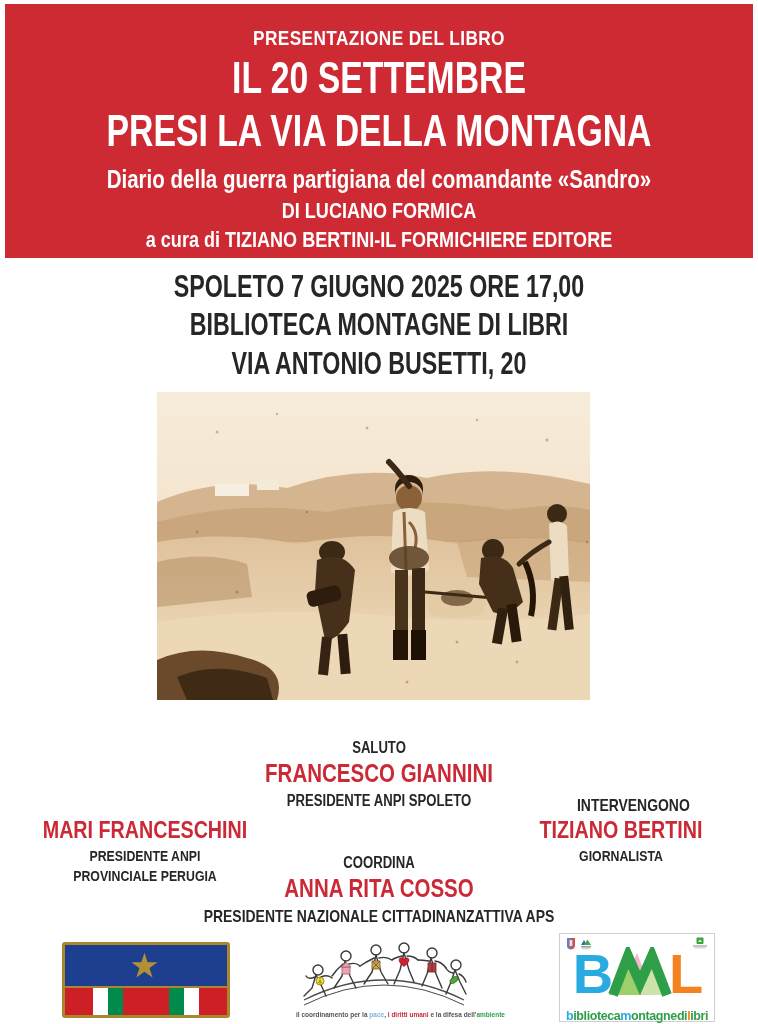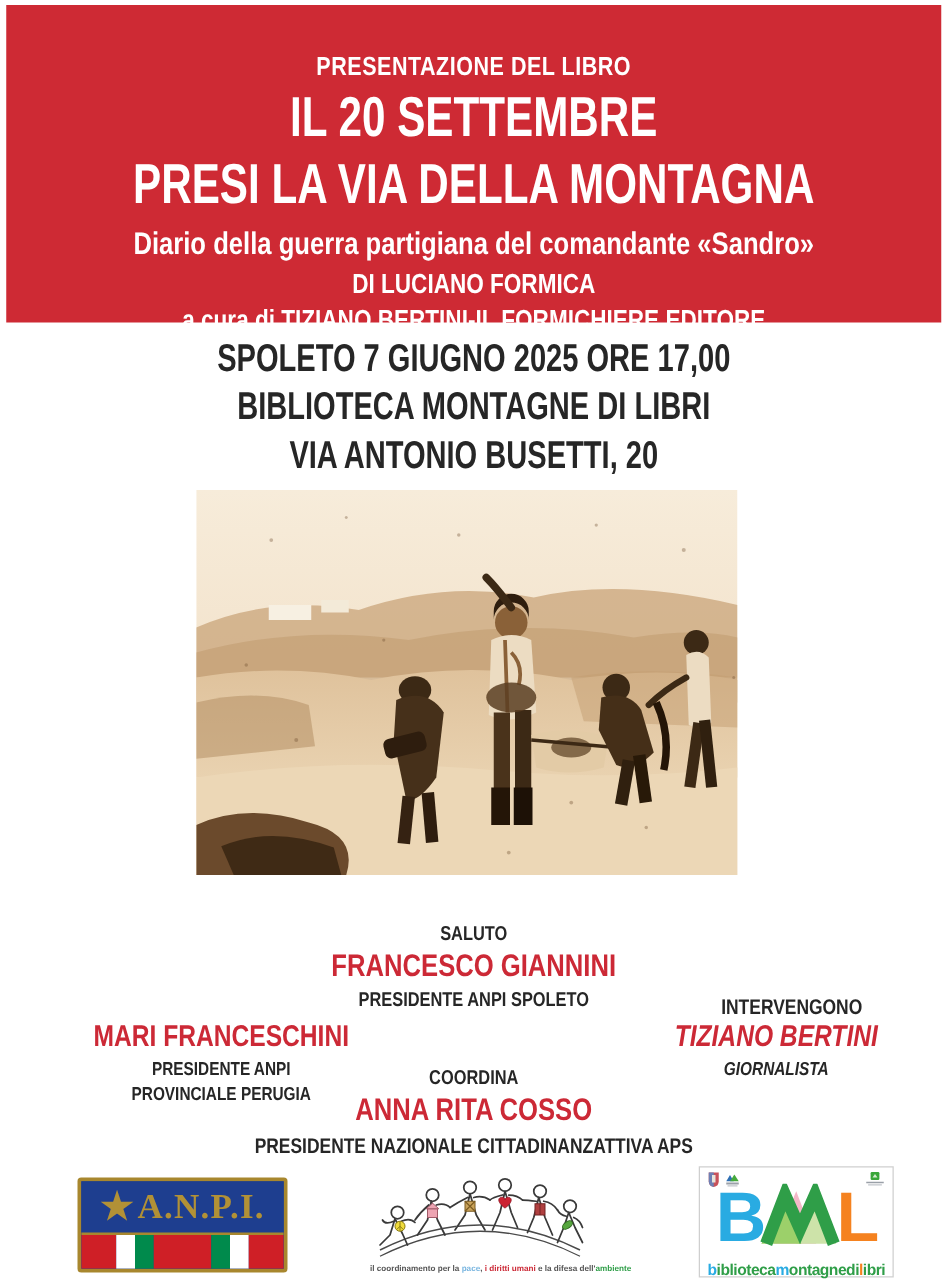--- a/index.html
+++ b/index.html
@@ -7,21 +7,21 @@
   body {
     position:relative; background:#ffffff; overflow:hidden;
     font-family:"Liberation Sans", sans-serif; color:#262626;
   }
   .cond   { transform:scaleX(.82); transform-origin:50% 50%; }
   .cond75 { transform:scaleX(.75); transform-origin:50% 50%; }
 
   
   .banner {
     position:absolute; top:4px; left:5px; right:5px; height:254px;
-    background:#ce2a34; color:#fff; text-align:center; padding-top:38px;
+    background:#ce2a34; color:#fff; text-align:center; padding-top:22px;
   }
   .banner .kicker   { font-size:21px; font-weight:bold; letter-spacing:.5px; }
   .banner .title    { font-size:45px; font-weight:bold; line-height:1.08; margin-top:4px; }
   .banner .subtitle { font-size:25px; font-weight:bold; margin-top:10px; }
   .banner .author   { font-size:22px; font-weight:bold; margin-top:4px; }
   .banner .curator  { font-size:22px; font-weight:bold; margin-top:3px; }
 
   
   .event { position:absolute; top:268px; left:0; width:100%; text-align:center; }
   .event div { font-size:31px; font-weight:bold; line-height:1.24; color:#262626; }
@@ -31,23 +31,23 @@
   .photo svg { display:block; }
 
   
   .center-block { position:absolute; left:0; width:100%; text-align:center; }
   .label-sm { font-size:16px; font-weight:bold; color:#262626; }
   .name-red { font-size:25px; font-weight:bold; color:#cc2936; line-height:1.1; margin-top:3px; }
   .role     { font-size:16px; font-weight:bold; color:#262626; line-height:1.3; margin-top:3px; }
   #saluto-block      { top:718px;margin-top:21px; }
   #intervengono-line { top:796px;text-align:right; }
   #coordina-block    { top:854px; }
-  .side-block { position:absolute; text-align:center;margin-left:32px; }
+  .side-block { position:absolute; text-align:center; }
   #left-speaker  { top:814px; left:0;  width:290px; }
-  #right-speaker { top:814px; right:0; width:274px;font-style:italic; }
+  #right-speaker { top:814px; right:0; width:274px; }
   .side-block .name-red { font-size:24px; }
   .side-block .role     { font-size:15px; }
 
   
   .anpi-box {
     position:absolute; left:62px; top:942px; width:168px; height:76px;
     border:3px solid #a8872e; border-radius:3px; overflow:hidden;
     display:flex; flex-direction:column; background:#1e3e8f;
   }
   .anpi-top {
@@ -203,21 +203,20 @@
 
 <section class="center-block" id="coordina-block">
   <div class="label-sm cond">COORDINA</div>
   <div class="name-red cond">ANNA RITA COSSO</div>
   <div class="role cond" style="font-size:17px">PRESIDENTE NAZIONALE CITTADINANZATTIVA APS</div>
 </section>
 
 <div class="anpi-box">
   <div class="anpi-top">
     <span class="anpi-star">★</span>
-    <span>A.N.P.I.</span>
   </div>
   <div class="anpi-ribbon">
     <i class="s-red" style="width:17%"></i>
     <i class="s-white" style="width:9.5%"></i>
     <i class="s-green" style="width:9.5%"></i>
     <i class="s-red" style="width:28%"></i>
     <i class="s-green" style="width:9.5%"></i>
     <i class="s-white" style="width:9.5%"></i>
     <i class="s-red" style="width:17%"></i>
   </div>

